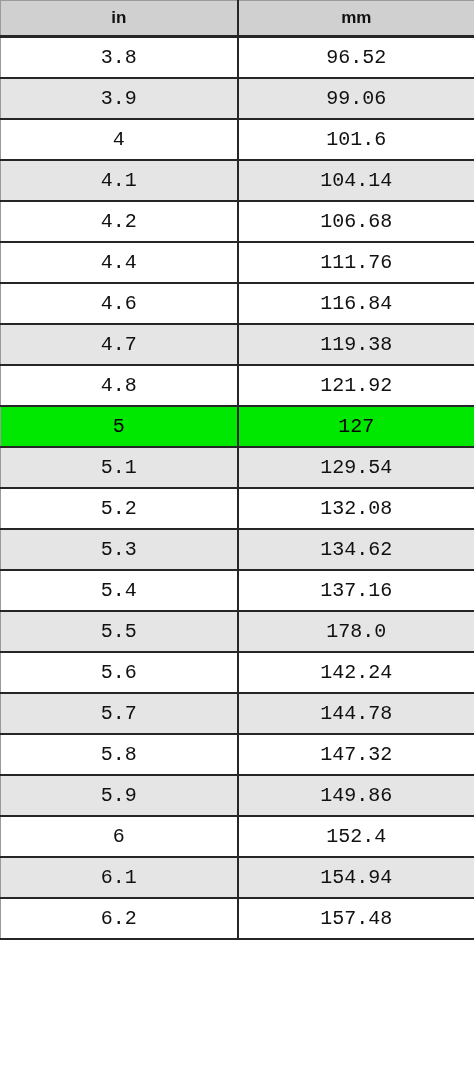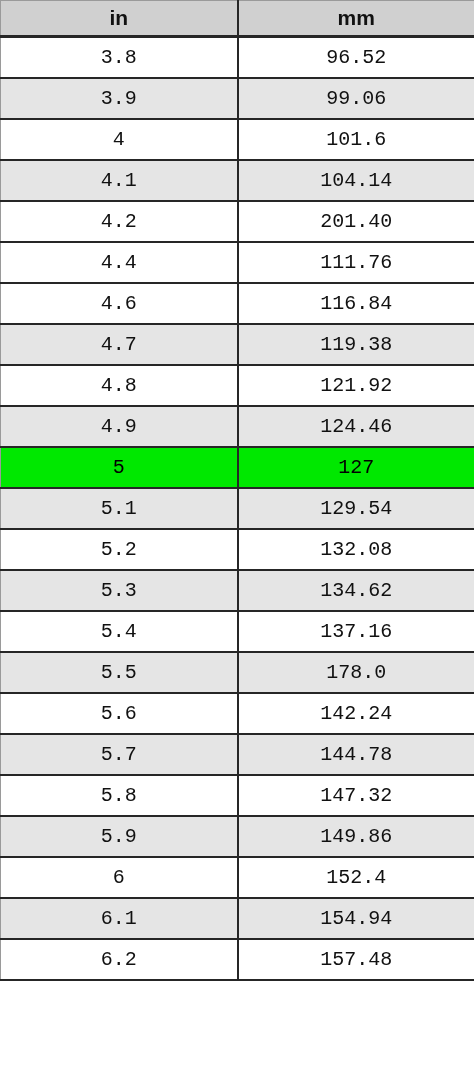--- a/index.html
+++ b/index.html
@@ -17,21 +17,21 @@
     width: 474px;
     border-collapse: collapse;
     table-layout: fixed;
   }
   .conversion-table col.col-in { width: 237px; }
   .conversion-table col.col-mm { width: 237px; }
 
   .conversion-table thead th {
     background: #d0d0d0;
     color: #111111;
-    font-size: 21px;
+    font-size: 17px;
     font-weight: bold;
     text-align: center;
     height: 36px;
     padding: 0;
     border-top: 1px solid #9a9a9a;
     border-bottom: 3px solid #262626;
     border-left: 1px solid #9a9a9a;
     border-right: 1px solid #9a9a9a;
     box-sizing: border-box;
   }
@@ -94,41 +94,37 @@
       <tr class="row-odd">
         <td class="cell-in">4</td>
         <td class="cell-mm">101.6</td>
       </tr>
       <tr class="row-even">
         <td class="cell-in">4.1</td>
         <td class="cell-mm">104.14</td>
       </tr>
       <tr class="row-odd">
         <td class="cell-in">4.2</td>
-        <td class="cell-mm">201.40</td>
+        <td class="cell-mm">106.68</td>
       </tr>
       <tr class="row-odd">
         <td class="cell-in">4.4</td>
         <td class="cell-mm">111.76</td>
       </tr>
       <tr class="row-odd">
         <td class="cell-in">4.6</td>
         <td class="cell-mm">116.84</td>
       </tr>
       <tr class="row-even">
         <td class="cell-in">4.7</td>
         <td class="cell-mm">119.38</td>
       </tr>
       <tr class="row-odd">
         <td class="cell-in">4.8</td>
         <td class="cell-mm">121.92</td>
-      </tr>
-      <tr class="row-even">
-        <td class="cell-in">4.9</td>
-        <td class="cell-mm">124.46</td>
       </tr>
       <tr class="row-highlight">
         <td class="cell-in">5</td>
         <td class="cell-mm">127</td>
       </tr>
       <tr class="row-even">
         <td class="cell-in">5.1</td>
         <td class="cell-mm">129.54</td>
       </tr>
       <tr class="row-odd">

